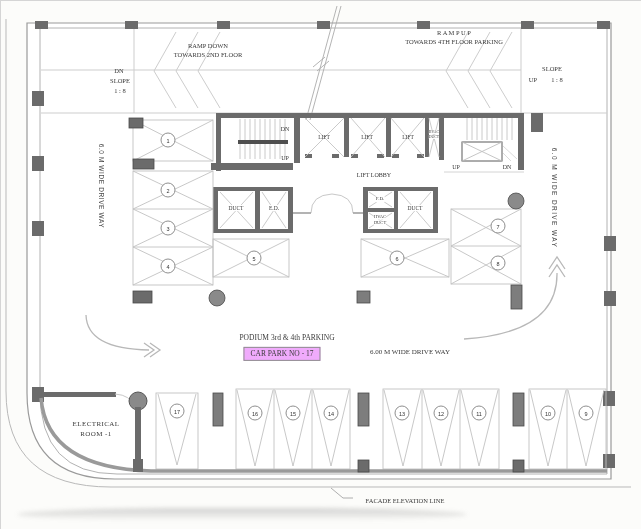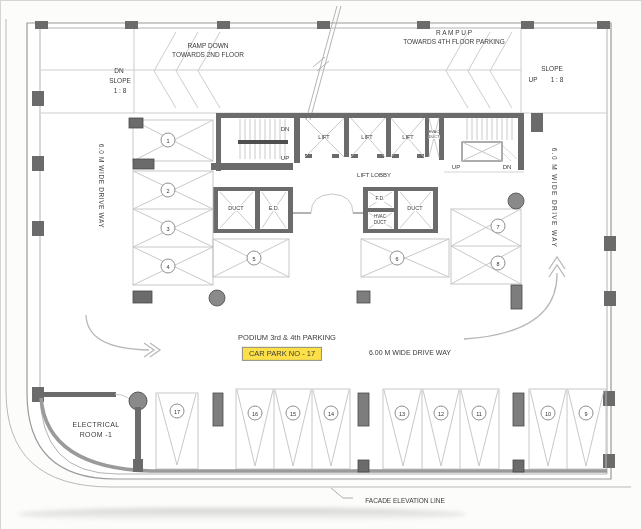--- a/index.html
+++ b/index.html
@@ -1,23 +1,23 @@
 <!DOCTYPE html>
 <html><head>
 <meta charset="utf-8">
 <style>
   html,body{margin:0;padding:0;background:#eceae7;}
   #screen{position:relative;width:641px;height:529px;background:#fcfcfa;border:1px solid #d5d5d5;
           overflow:hidden;font-family:"Liberation Sans",sans-serif;}
   #linework{position:absolute;left:0;top:0;}
   .lbl{position:absolute;transform:translate(-50%,-50%);white-space:nowrap;color:#3a3a3a;
-       font-family:Liberation Sans, sans-serif;line-height:1.1;text-align:left;}
+       font-family:Liberation Serif, serif;line-height:1.1;text-align:left;}
   .vlbl{position:absolute;transform:translate(-50%,-50%) rotate(90deg);white-space:nowrap;color:#4a4a4a;
         font-family:"Liberation Sans",sans-serif;}
-  .boxed{border:1px solid #8f8f8f;background:#fde047;padding:2px 6px;}
+  .boxed{border:1px solid #8f8f8f;background:#f0abfc;padding:2px 6px;}
   .snum{position:absolute;width:13px;height:13px;border:1px solid #8f8f8f;border-radius:50%;background:#fff;
         display:flex;align-items:center;justify-content:center;font-size:5.5px;color:#333;
         transform:translate(-50%,-50%);}
   .shadow{position:absolute;left:16px;top:507px;width:450px;height:13px;
           background:linear-gradient(to bottom,rgba(110,110,110,0.30),rgba(240,240,240,0));
           filter:blur(2px);border-radius:50%/60%;}
 </style>
 </head>
 <body>
 

